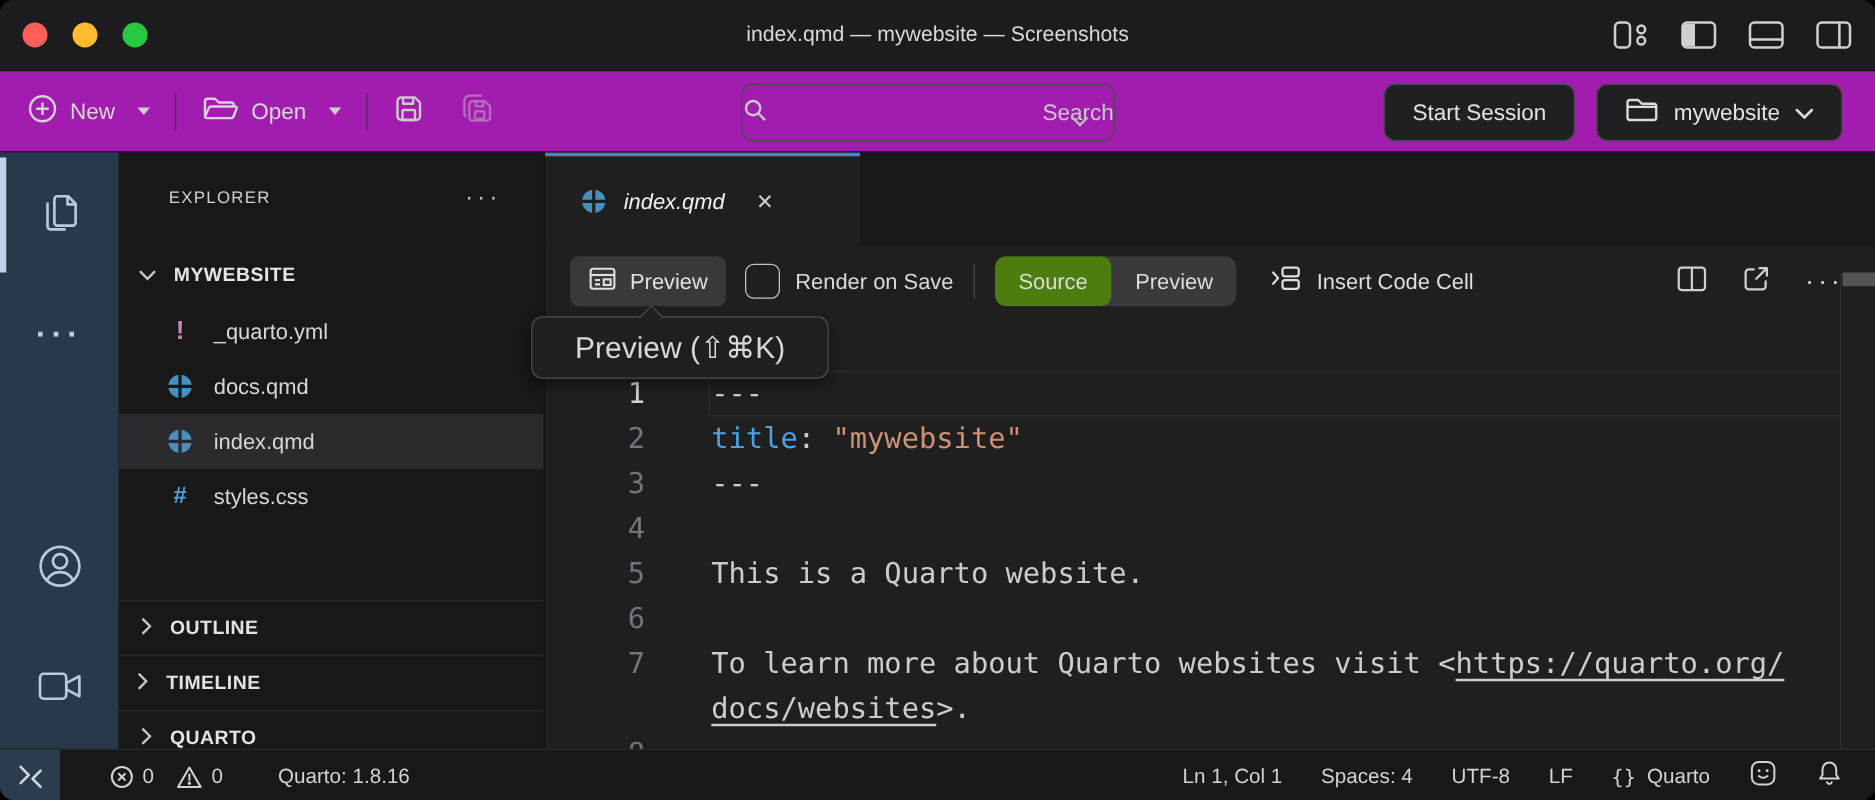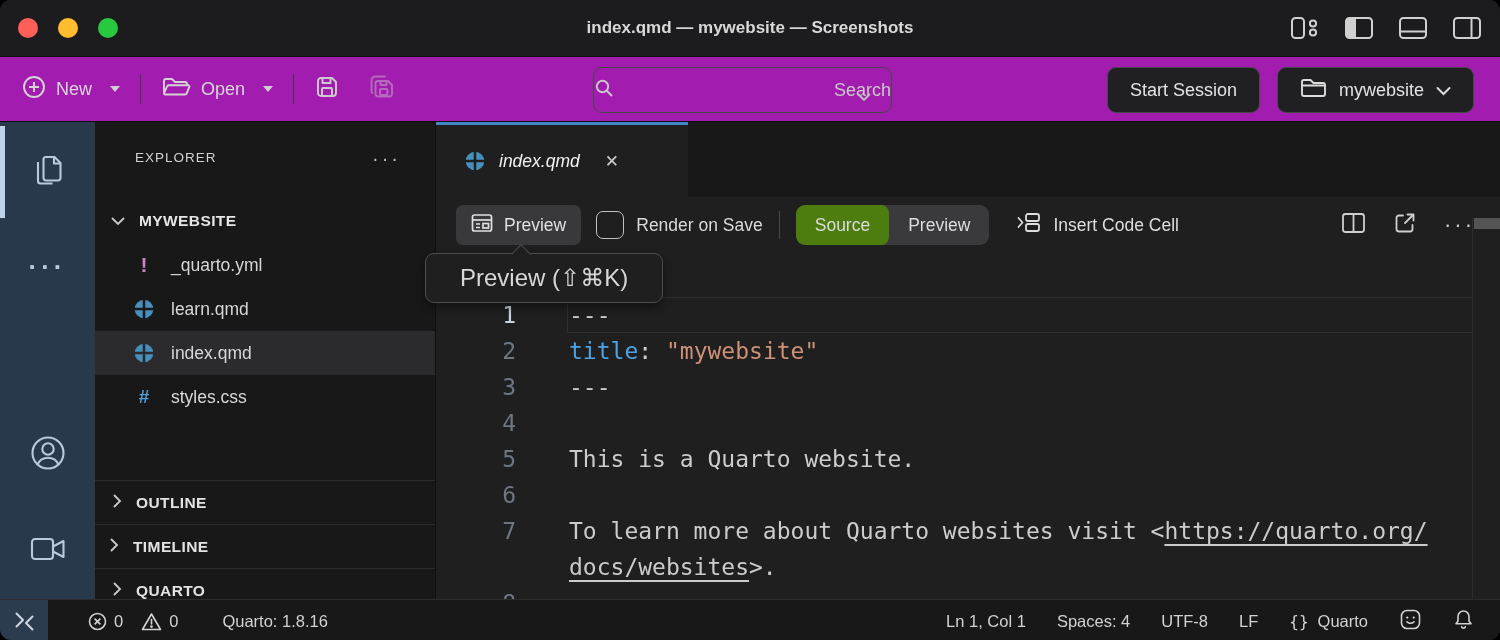--- a/index.html
+++ b/index.html
@@ -4,21 +4,21 @@
 <style>
   html,body{margin:0;padding:0;background:#000;}
   body{width:1500px;height:640px;overflow:hidden;font-family:"Liberation Sans",sans-serif;-webkit-font-smoothing:antialiased;}
   .window{position:relative;width:1500px;height:640px;background:#1d1d1f;border-radius:11px;overflow:hidden;}
 
   
   .titlebar{position:relative;height:56px;background:#1c1c1e;border-bottom:1px solid #0e0e0e;}
   .traffic{position:absolute;top:18px;left:18px;display:flex;gap:20px;}
   .light{width:20px;height:20px;border-radius:50%;}
   .light.red{background:#ff5f57}.light.yellow{background:#febc2e}.light.green{background:#28c840}
-  .win-title{position:absolute;left:0;right:0;top:0;height:56px;line-height:56px;text-align:center;color:#d9d9d9;font-size:17px;font-weight:700;}
+  .win-title{position:absolute;left:0;right:0;top:0;height:56px;line-height:56px;text-align:center;color:#d9d9d9;font-size:17px;font-weight:400;}
   .tb-icons{position:absolute;right:18px;top:0;height:56px;display:flex;align-items:center;gap:24px;}
   .tb-icons svg{display:block}
 
   
   .toolbar{position:relative;height:64px;background:#a21caf;border-bottom:1px solid #0d0d0d;display:flex;align-items:center;}
   .tool-left{display:flex;align-items:center;padding-left:22px;color:#d6d6d6;font-size:18px;}
   .tool-btn{display:flex;align-items:center;gap:10px;cursor:default;}
   .caret-down{width:0;height:0;border-left:5.5px solid transparent;border-right:5.5px solid transparent;border-top:6.5px solid #cfcfcf;margin-left:8px;}
   .vdiv{width:1px;height:30px;background:#3c3c3f;margin:0 20px;}
   .icon-btn{display:flex;align-items:center;justify-content:center;}
@@ -267,21 +267,21 @@
             </span>
             <span>_quarto.yml</span>
           </div>
           <div class="file-row">
             <span class="fi">
               <svg width="20" height="20" viewBox="0 0 20 20">
   <circle cx="10" cy="10" r="9.3" fill="#4590bd"></circle>
   <path d="M0 10 H20 M10 0 V20" stroke="#181818" stroke-width="2.6"></path>
               </svg>
             </span>
-            <span>learn.qmd</span>
+            <span>docs.qmd</span>
           </div>
           <div class="file-row selected">
             <span class="fi">
               <svg width="20" height="20" viewBox="0 0 20 20">
   <circle cx="10" cy="10" r="9.3" fill="#4590bd"></circle>
   <path d="M0 10 H20 M10 0 V20" stroke="#2b2a2c" stroke-width="2.6"></path>
               </svg>
             </span>
             <span>index.qmd</span>
           </div>

